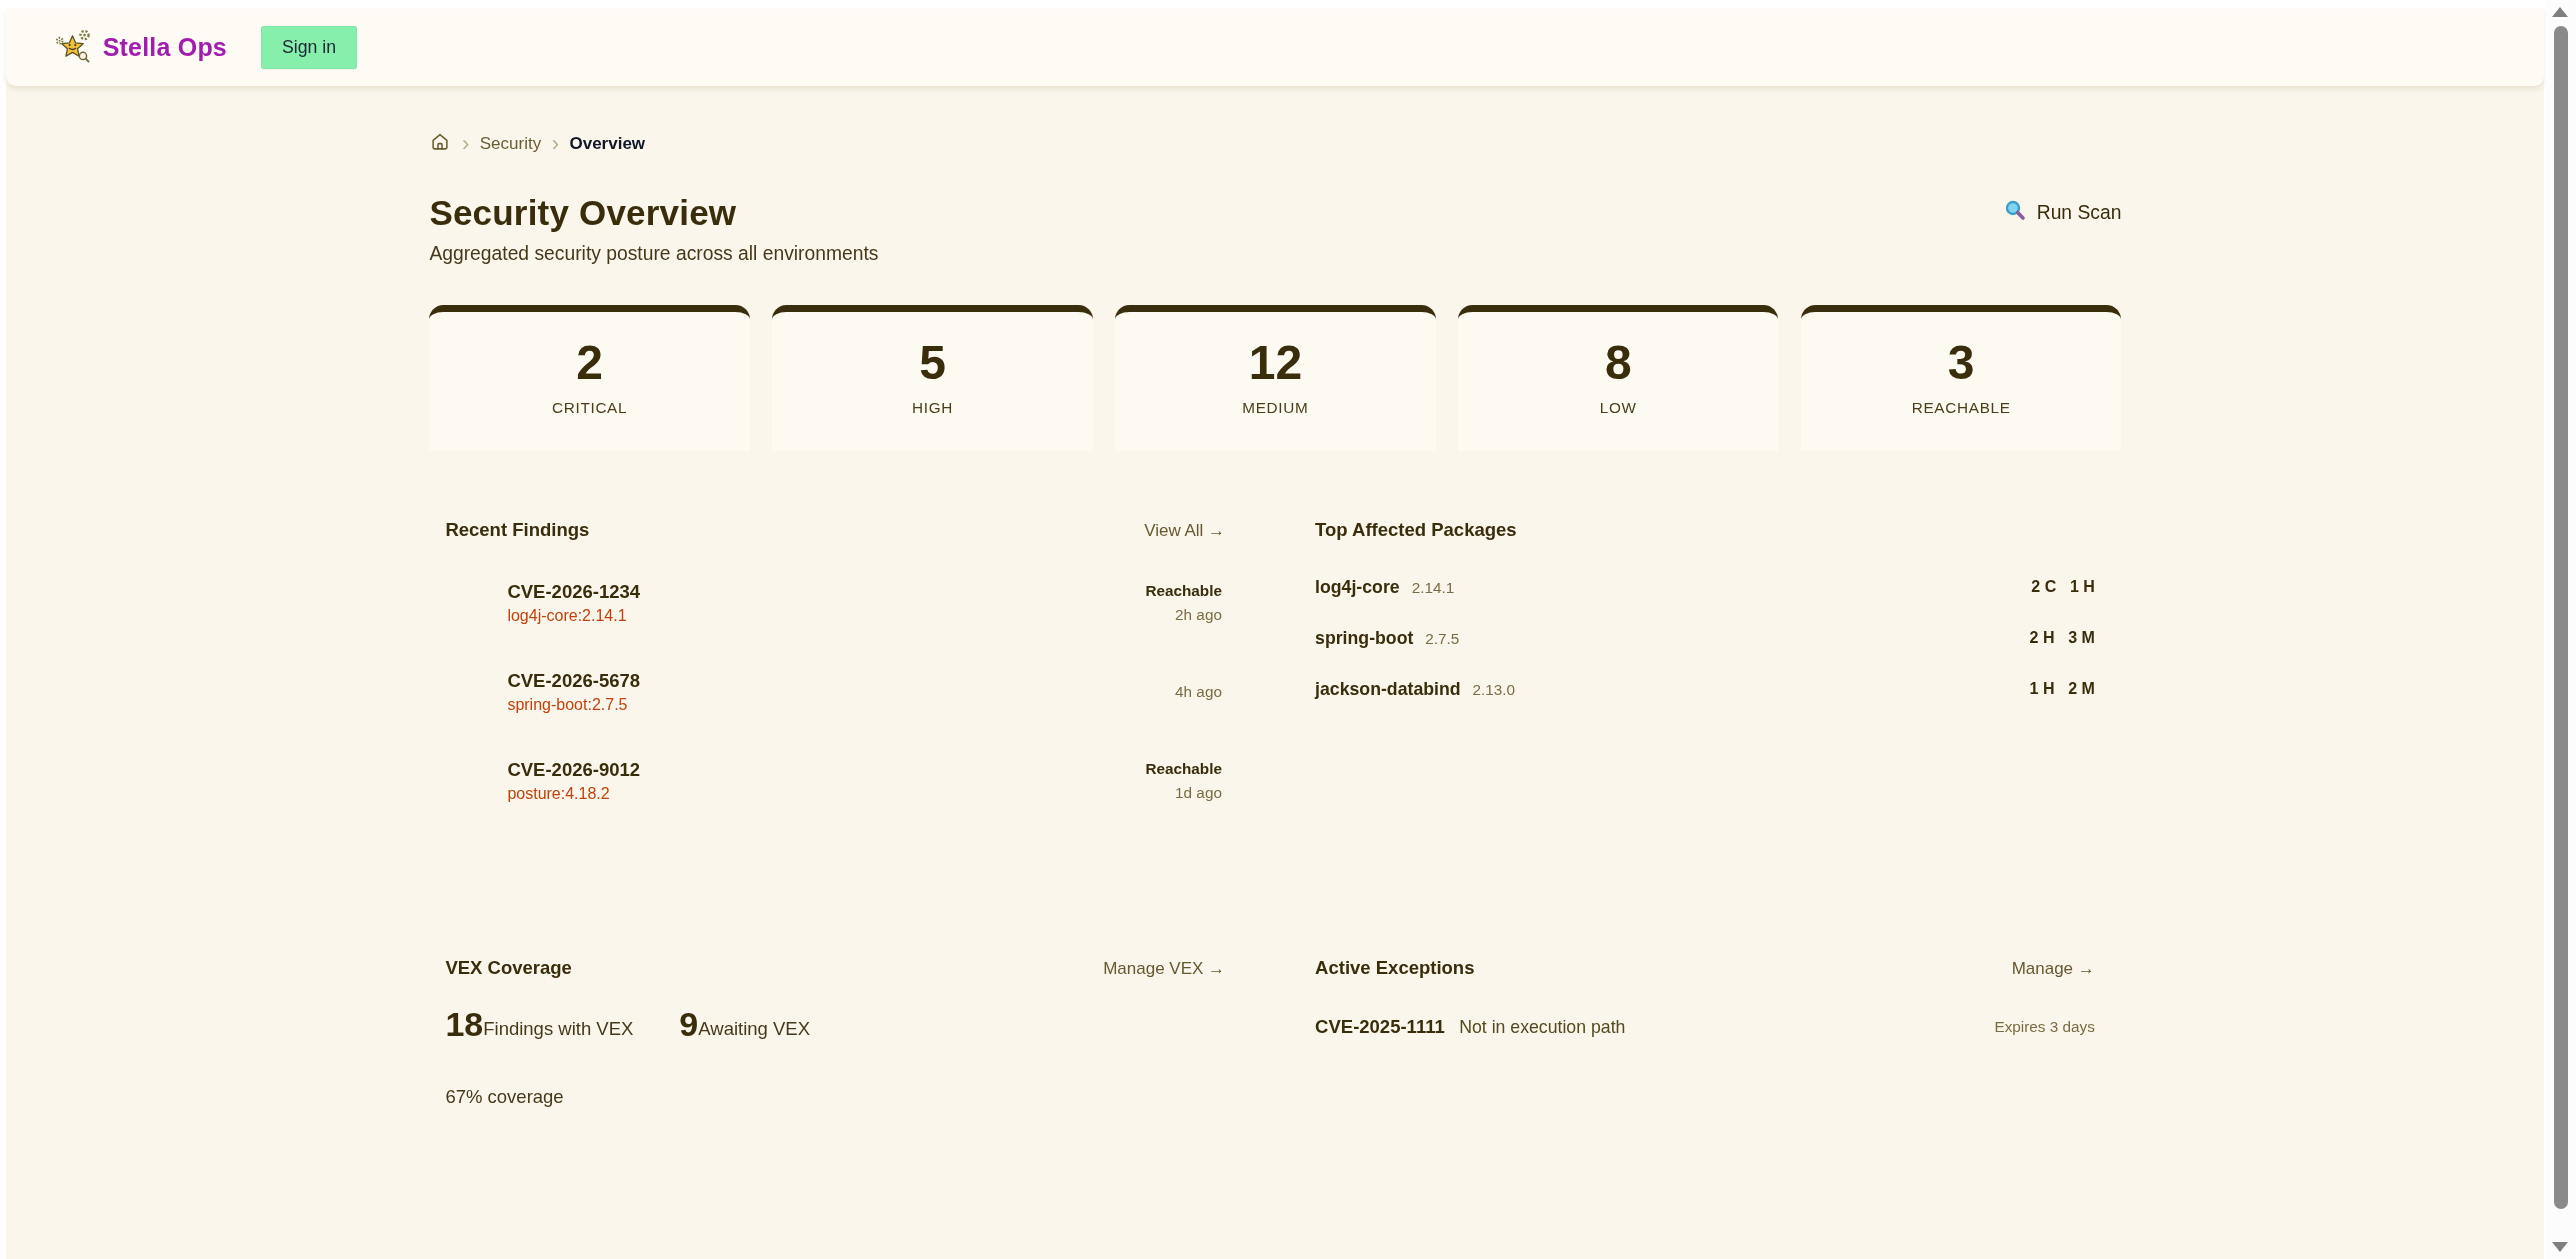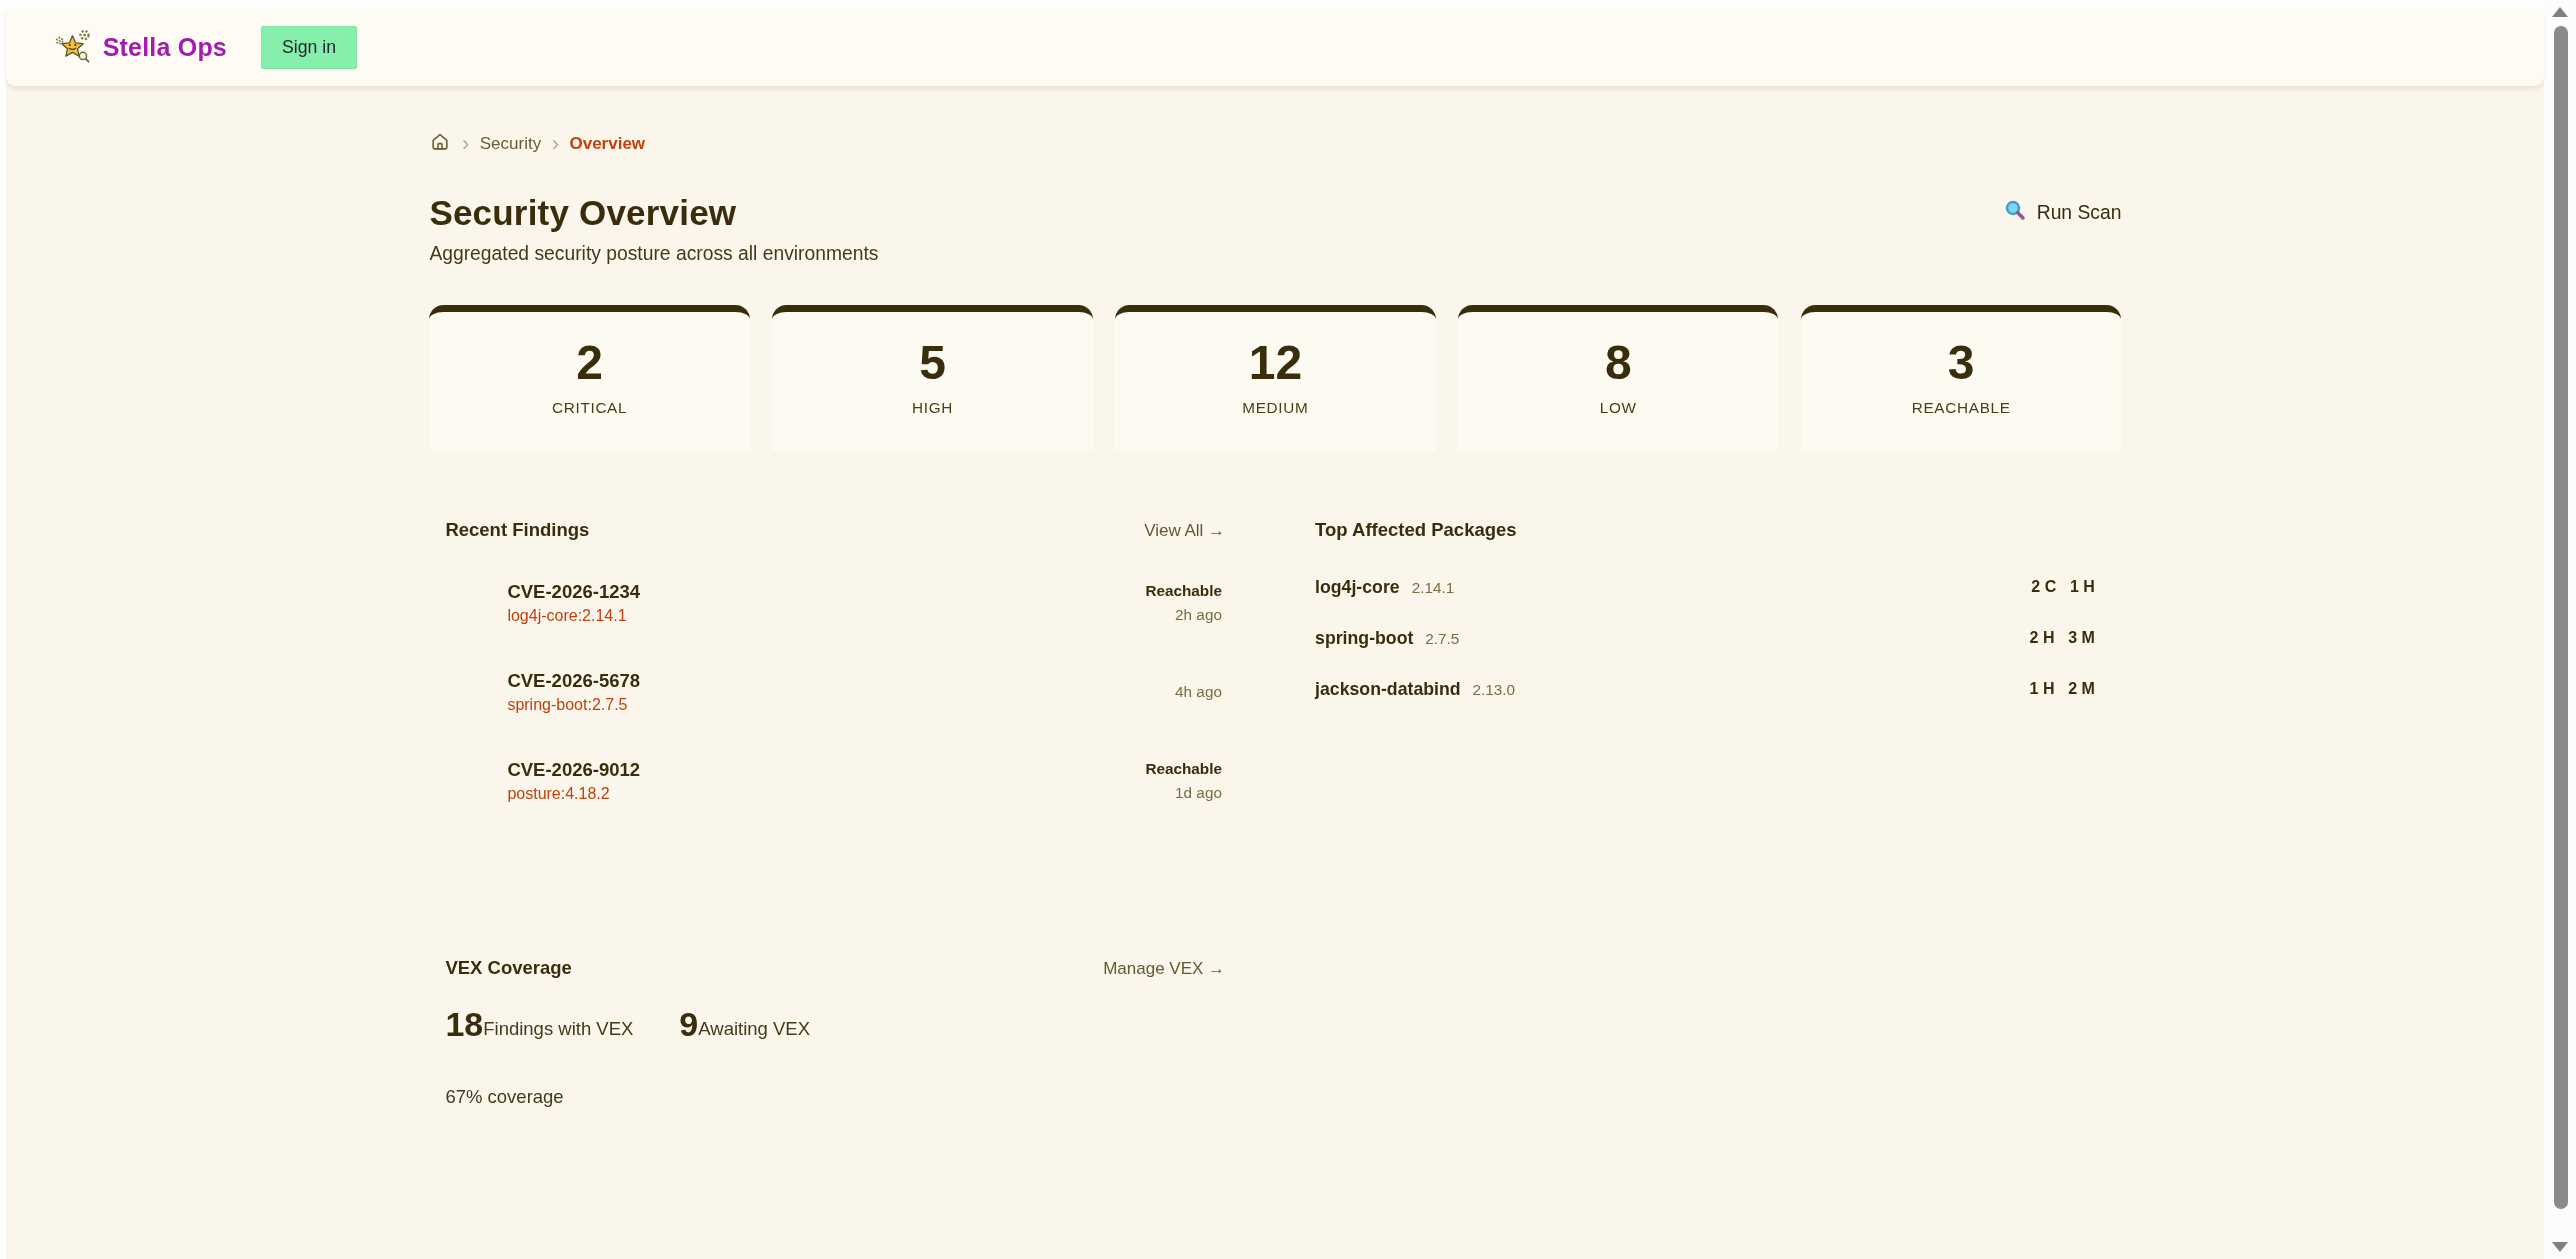--- a/index.html
+++ b/index.html
@@ -19,21 +19,21 @@
                 box-shadow:0 0.8px 1.6px rgba(0,0,0,.04); cursor:pointer;
                 font-family:"Liberation Sans", sans-serif; }
 
   .container { width:1692px; margin:0 auto; }
 
   
   .breadcrumb { margin-top:45px; display:flex; align-items:center; gap:10.5px;
                 font-size:17px; color:#6B5D33; }
   .crumb-sep { color:#B9AE90; font-size:22px; line-height:16px; }
   .crumb-link { color:#6B5D33; }
-  .crumb-current { color:#c2410c; font-weight:600; }
+  .crumb-current { color:#0f172a; font-weight:600; }
 
   
   .title-row { margin-top:35px; display:flex; align-items:center; justify-content:space-between; }
   h1 { font-size:35px; font-weight:700; color:#3A2D0C; letter-spacing:0.2px; }
   .run-scan { display:flex; align-items:center; gap:10.5px; font-size:19.3px; color:#3A2D0C; cursor:pointer; }
   .subtitle { margin-top:10.5px; font-size:19.3px; color:#46391A; }
 
   
   .cards { margin-top:40px; display:grid; grid-template-columns:repeat(5,1fr); gap:22.5px; }
   .card { border-top:7.2px solid #3A2D0C; border-radius:14.5px 14.5px 0 0;
@@ -266,20 +266,33 @@
             <div class="vex-label">Findings with VEX</div>
           </div>
           <div class="vex-block">
             <div class="vex-num">9</div>
             <div class="vex-label">Awaiting VEX</div>
           </div>
         </div>
         <div class="coverage">67% coverage</div>
       </div>
 
+      <div>
+        <div class="sec-head">
+          <h2>Active Exceptions</h2>
+          <span class="sec-link">Manage →</span>
+        </div>
+        <div class="e-item">
+          <div class="e-left">
+            <span class="e-cve">CVE-2025-1111</span>
+            <span class="e-reason">Not in execution path</span>
+          </div>
+          <span class="e-expires">Expires 3 days</span>
+        </div>
+      </div>
     </div>
 
   </div>
 </div>
 
 <div class="scrollbar">
   <div class="sb-arrow sb-up"></div>
   <div class="sb-thumb"></div>
   <div class="sb-arrow sb-down"></div>
 </div>

